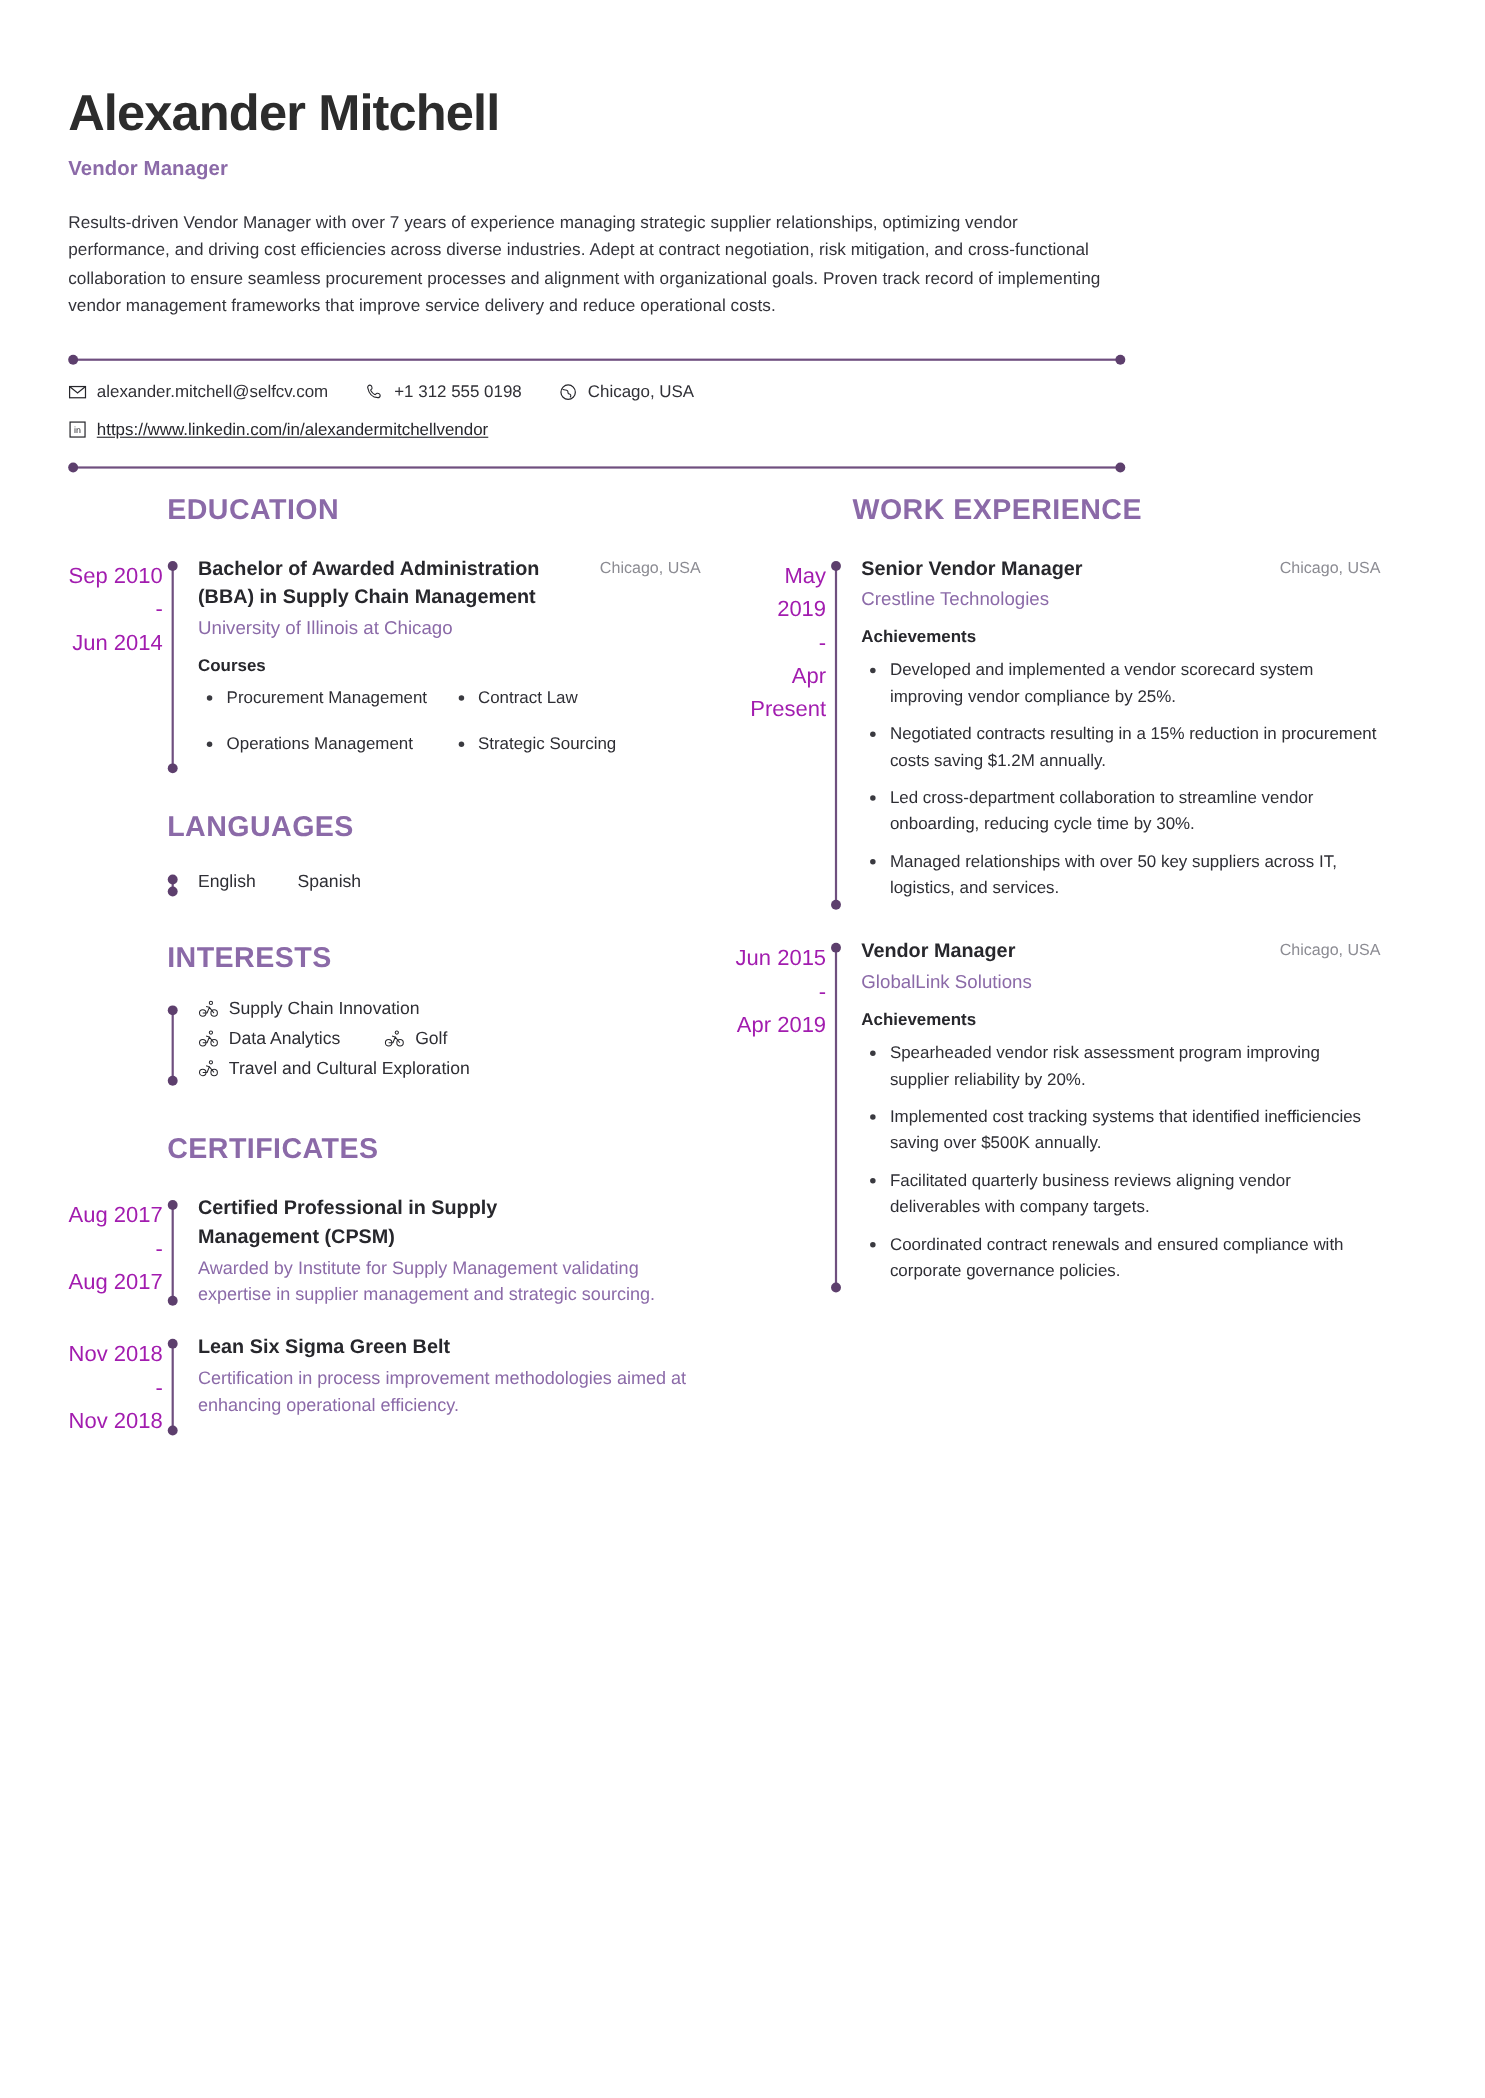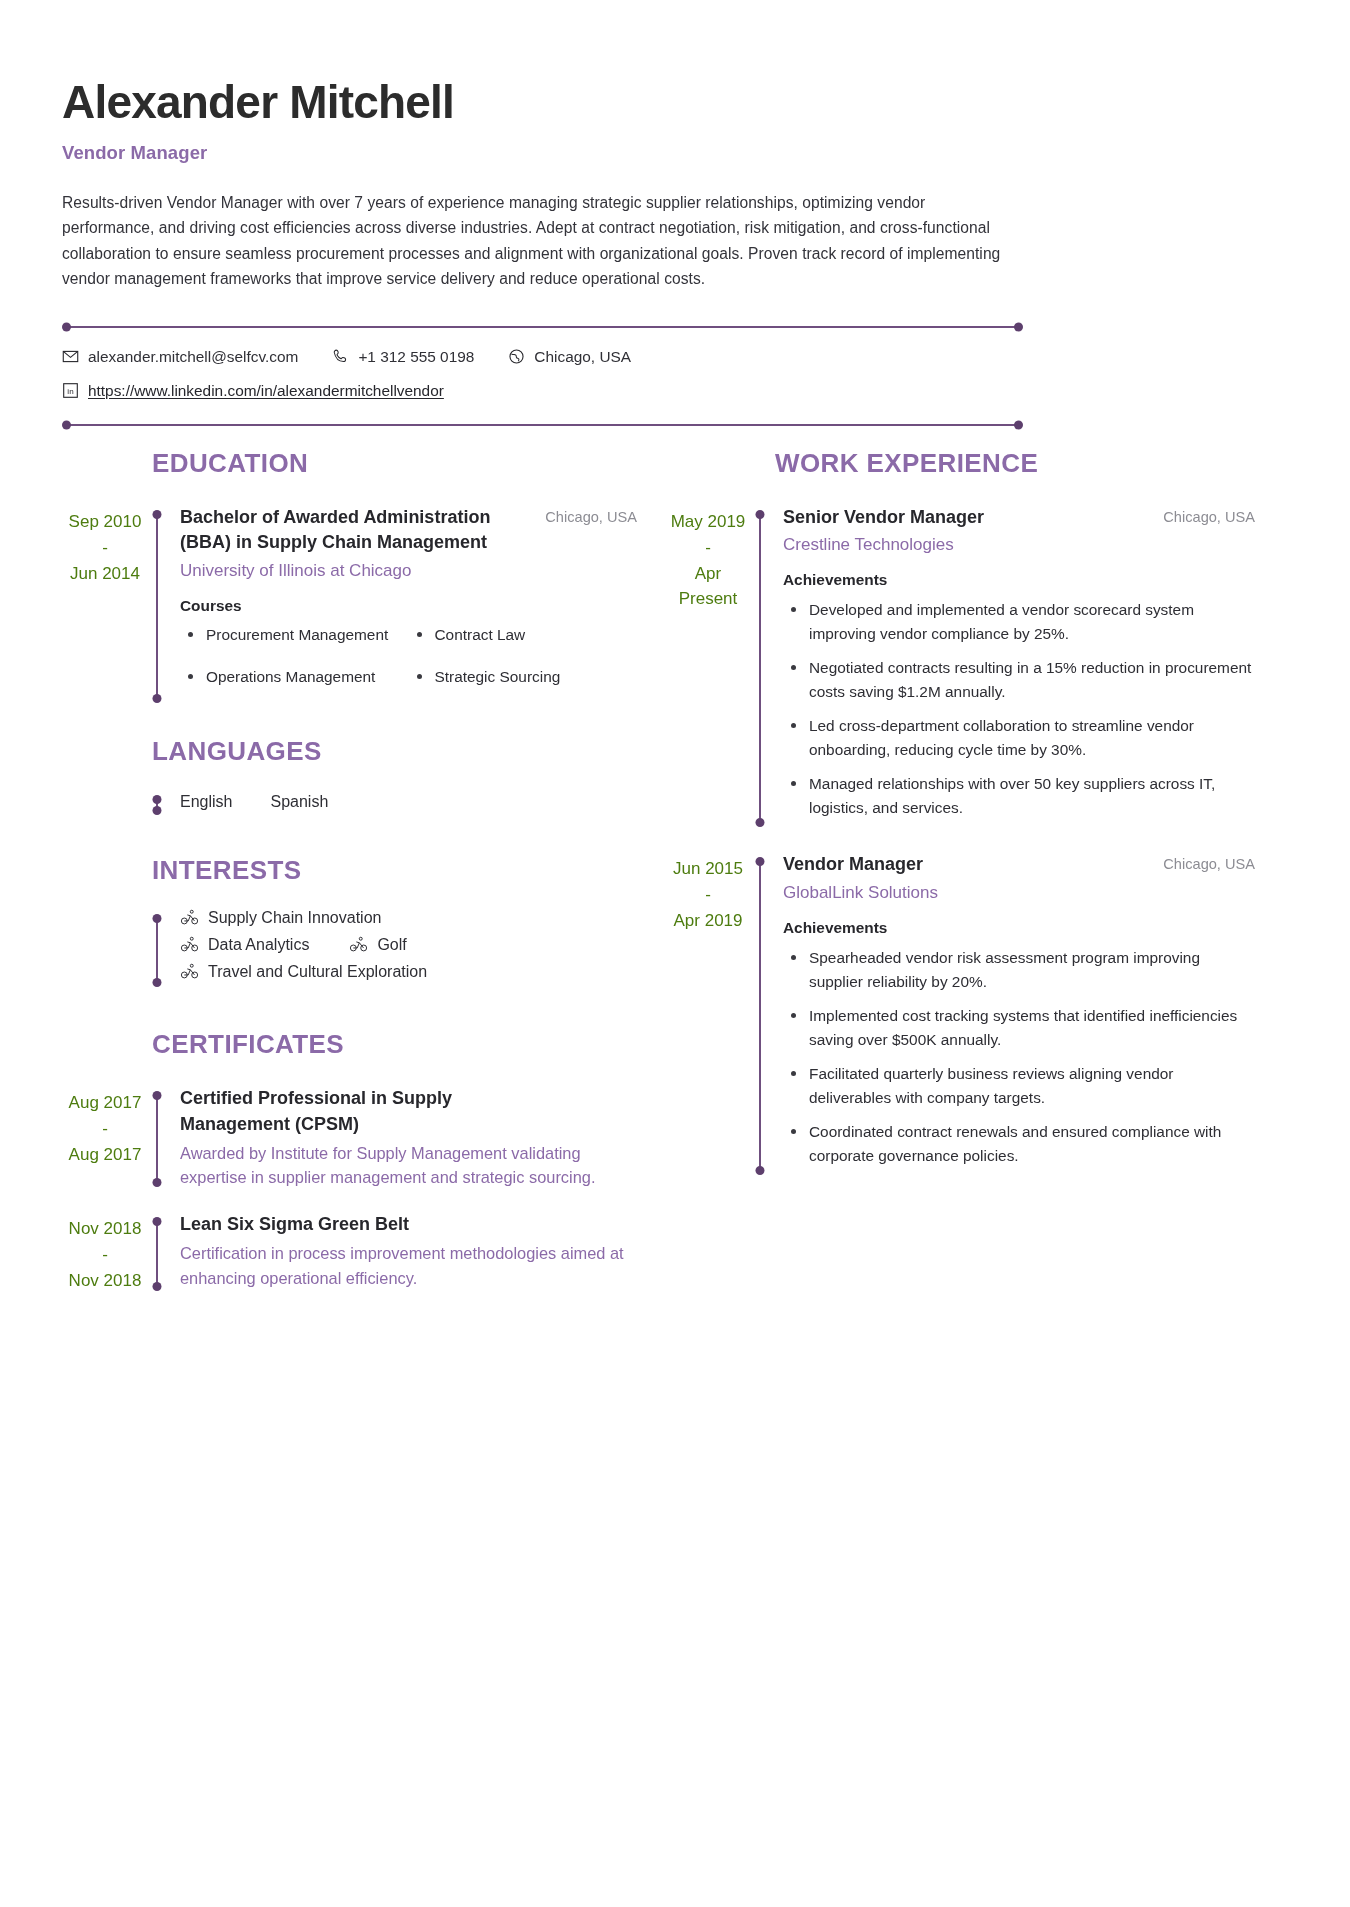--- a/index.html
+++ b/index.html
@@ -119,24 +119,24 @@
 
   
   .entry {
     display: flex;
     align-items: stretch;
     margin-bottom: 18px;
   }
   .entry-date {
     width: 86px;
     flex: 0 0 86px;
-    text-align: center;
-    font-size: 17px;
+    text-align: right;
+    font-size: 20px;
     line-height: 1.52;
-    color: #4d7c0f;
+    color: #a21caf;
     padding-top: 8px;
   }
   .entry-date .dash { display: block; }
 
   .track {
     position: relative;
     flex: 0 0 18px;
     width: 18px;
     display: flex;
     justify-content: center;

